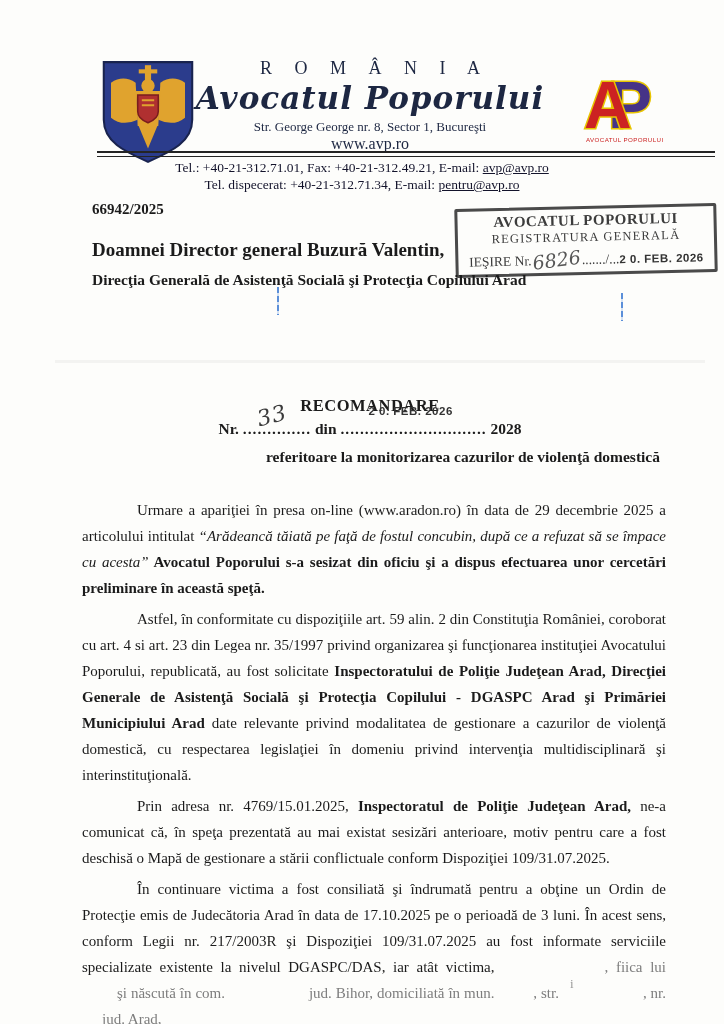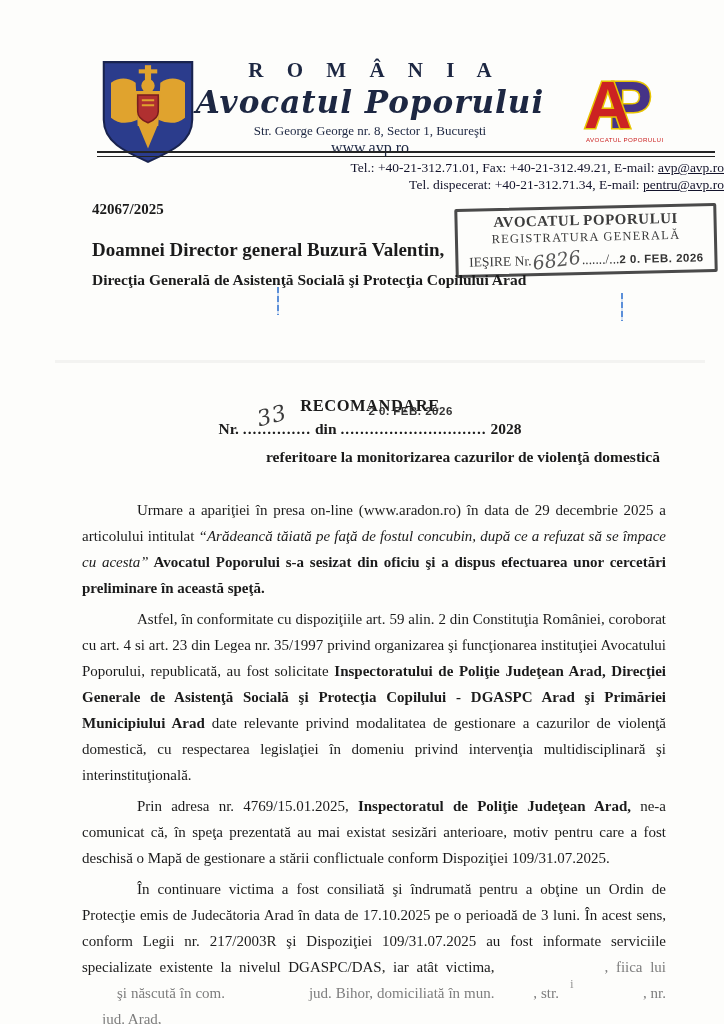--- a/index.html
+++ b/index.html
@@ -9,26 +9,26 @@
     margin:0 auto;
     background:#fdfdfb;
     font-family:"Liberation Serif", serif;
     color:#1b1b1b;
     overflow:hidden;
   }
   
   .coa{position:absolute;left:96px;top:58px;width:104px;height:108px;}
   .aplogo{position:absolute;left:582px;top:64px;width:86px;height:94px;}
   .head-center{position:absolute;left:170px;top:58px;width:400px;text-align:center;color:#1d2742;}
-  .country{font-size:21px;font-weight:700;letter-spacing:9px;padding-left:9px;font-family:"Liberation Serif",serif;}
+  .country{font-size:18px;font-weight:400;letter-spacing:9px;padding-left:9px;font-family:"Liberation Serif",serif;}
   .script-name{font-family:"DejaVu Serif",serif;font-style:italic;font-weight:700;font-size:31px;margin-top:1px;letter-spacing:1px;}
   .addr{font-size:13px;margin-top:3px;}
   .site{font-size:16px;}
   .rule{position:absolute;left:97px;top:151px;width:618px;height:3px;border-top:2.5px solid #242424;border-bottom:1.5px solid #242424;}
-  .contact{position:absolute;left:0;top:159px;width:724px;text-align:right;font-size:13.5px;color:#13132b;line-height:17px;}
+  .contact{position:absolute;left:0;top:159px;width:724px;text-align:center;font-size:13.5px;color:#13132b;line-height:17px;}
   .contact a{color:#13132b;text-decoration:underline;}
   
   .file-no{position:absolute;left:92px;top:201px;font-size:15px;font-weight:700;}
   .stamp{
     position:absolute;left:455px;top:206px;width:248px;
     border:3px solid #4a4a4a;border-radius:2px;
     padding:3px 4px 4px;
     transform:rotate(-1.3deg);
     color:#3c3c3c;text-align:center;
   }
@@ -94,21 +94,21 @@
     <div class="site">www.avp.ro</div>
   </div>
 
   <div class="rule"></div>
 
   <div class="contact">
     <div><span>Tel.: +40-21-312.71.01, Fax: +40-21-312.49.21, E-mail: </span><a href="#">avp@avp.ro</a></div>
     <div><span>Tel. dispecerat: +40-21-312.71.34, E-mail: </span><a href="#">pentru@avp.ro</a></div>
   </div>
 
-  <div class="file-no">42067/2025</div>
+  <div class="file-no">66942/2025</div>
 
   <div class="stamp">
     <div class="stamp-l1">AVOCATUL POPORULUI</div>
     <div class="stamp-l2">REGISTRATURA GENERALĂ</div>
     <div class="stamp-l3">
       <span>IEŞIRE Nr.</span>
       <span class="hand">6826</span>
       <span>......./...</span>
       <span class="stampdate">2 0. FEB. 2026</span>
     </div>

